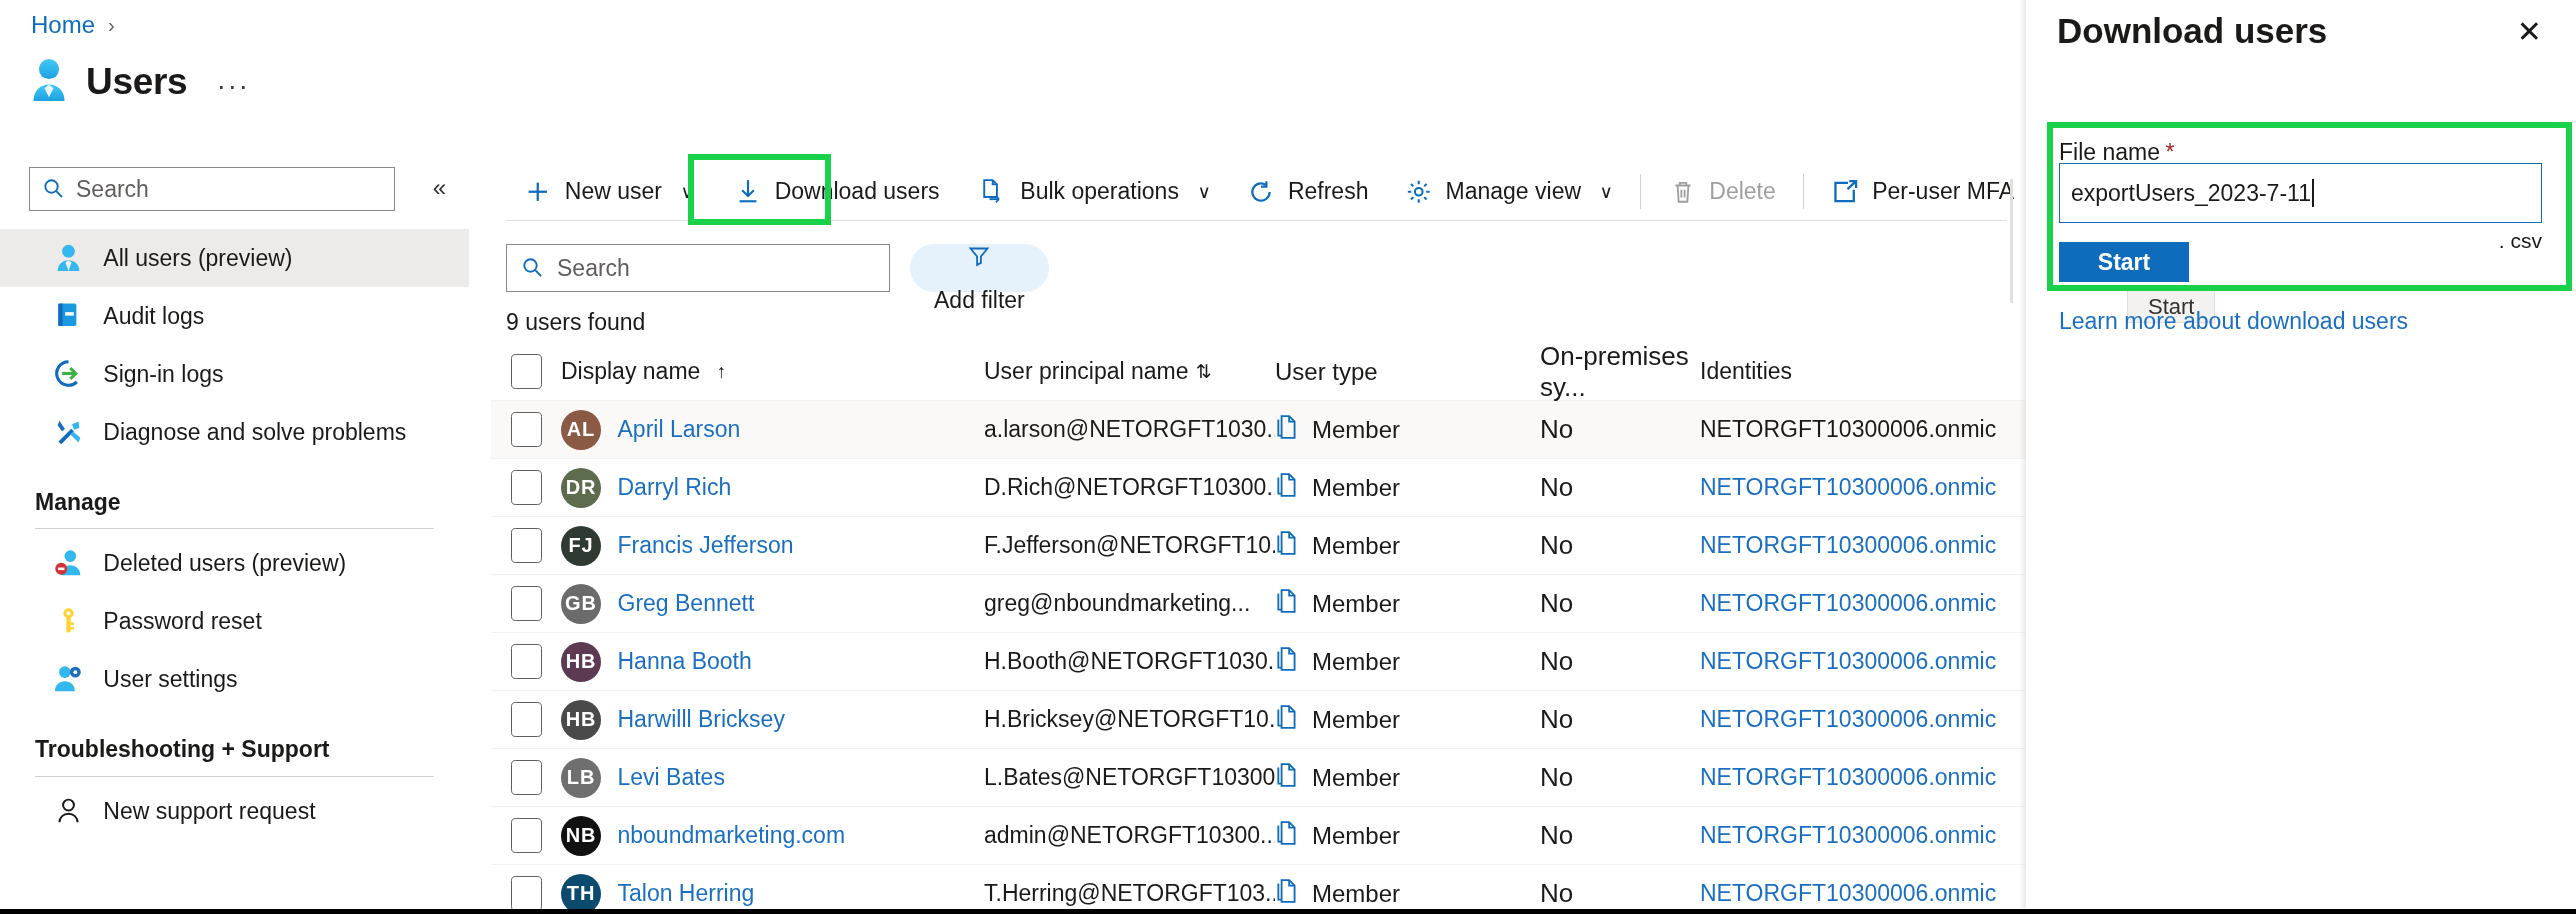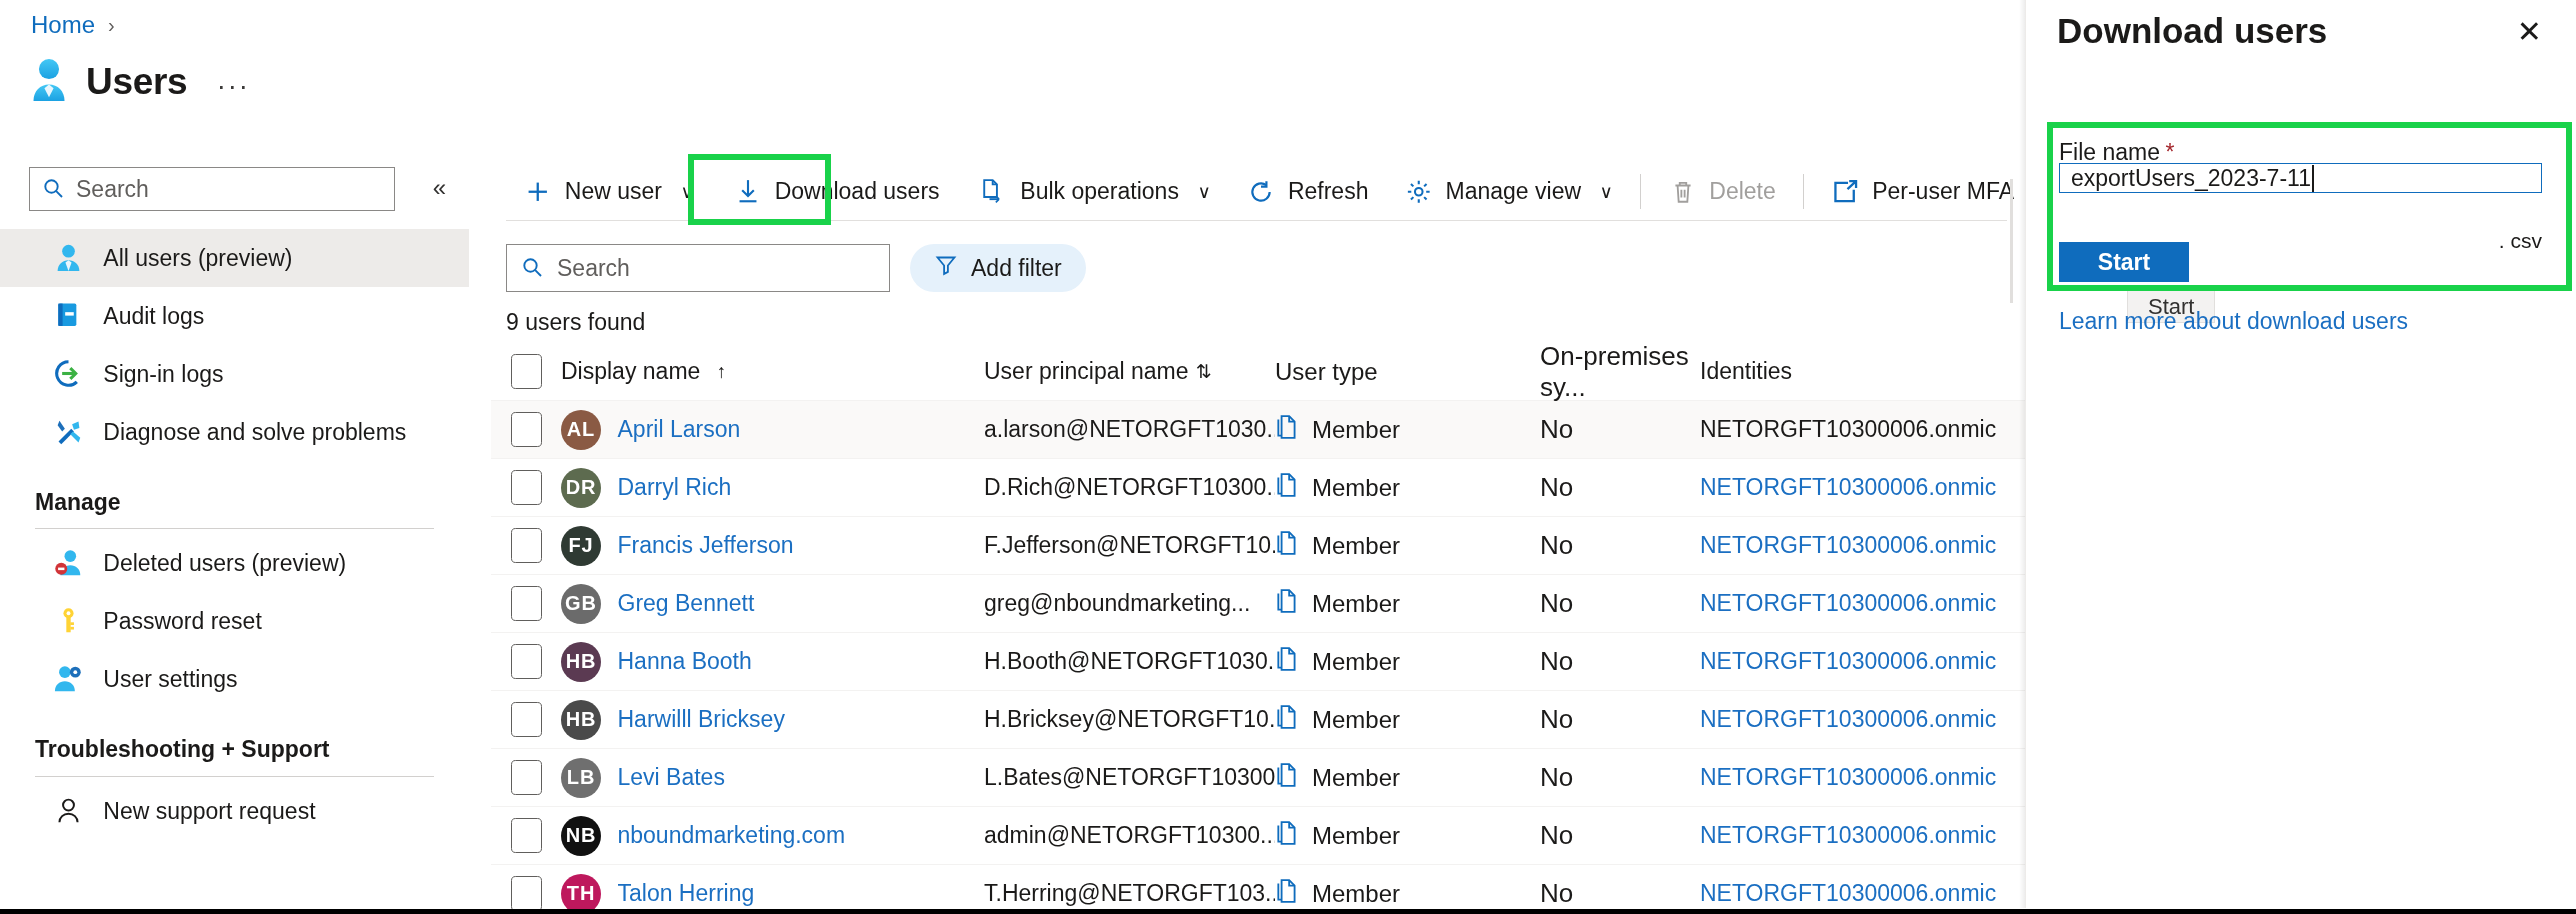--- a/index.html
+++ b/index.html
@@ -63,21 +63,21 @@
 
   
   .filter-row { position:absolute; left:37px; top:244px; display:flex; align-items:center; gap:20px; }
   .tbl-search {
     width:384px; height:48px; border:0.9px solid #8a8886; background:#fff;
     display:flex; align-items:center; gap:13px; padding:0 13px;
   }
   .tbl-search .ph { color:#605e5c; font-size:23px; }
   .addfilter {
     height:48px; border-radius:24px; background:#e5f1fb; display:flex; align-items:center;
-    gap:13px; padding:0 24px; font-size:23px; color:#1b1a19; cursor:pointer;
+    gap:13px; padding:0 24px; font-size:23px; color:#1b1a19; cursor:pointer;flex-direction:column;
   }
   .count { position:absolute; left:37px; top:309px; font-size:23px; color:#1b1a19; }
 
   
   .table { position:absolute; left:22px; top:343px; width:1538px; }
   .thead { display:flex; align-items:center; height:57px; padding-left:0; }
   .th { font-size:23px; color:#1b1a19; display:flex; align-items:center; gap:7.3px; }
   .sort { font-size:19px; color:#1b1a19; }
   .trow { display:flex; align-items:center; height:58px; border-top:0.9px solid #f3f2f1; }
   .trow.alt { background:#faf9f8; }
@@ -97,23 +97,23 @@
   .panel { position:absolute; left:2025px; top:0; width:551px; height:908px; background:#fff; border-left:0.9px solid #edebe9; }
   .panel-shadow { position:absolute; left:2019px; top:0; width:5.5px; height:908px;
                   background:linear-gradient(to right, rgba(0,0,0,0.00), rgba(0,0,0,0.07)); }
   .panel-head { position:absolute; left:31px; top:11px; width:494px; display:flex; align-items:flex-start; justify-content:space-between; }
   .panel-title { font-size:35px; font-weight:700; color:#1b1a19; }
   .panel-close { font-size:30px; color:#1b1a19; cursor:pointer; line-height:1; padding:5.5px 9.2px; }
 
   .field-label { position:absolute; left:33px; top:139px; font-size:23px; color:#1b1a19; }
   .req { color:#a4262c; margin-left:5.5px; }
   .fname-input {
-    position:absolute; left:33px; top:163px; width:483px; height:30px;
+    position:absolute; left:33px; top:163px; width:483px; height:60px;
     border:1.8px solid #0f6cbd; background:#fff; font-size:23px; color:#1b1a19;
-    display:flex; align-items:flex-end; padding:0 11px;
+    display:flex; align-items:center; padding:0 11px;
   }
   .caret { display:inline-block; width:1.8px; height:27.5px; background:#1b1a19; margin-left:0.9px; }
   .csv { position:absolute; left:33px; top:229px; width:483px; text-align:right; font-size:21px; color:#1b1a19; }
   .start-btn {
     position:absolute; left:33px; top:242px; width:130px; height:40px; background:#0f6cbd;
     color:#fff; font-size:23px; font-weight:700; display:flex; align-items:center; justify-content:center; cursor:pointer;
   }
   .tooltip {
     position:absolute; left:101px; top:290px; background:#f3f2f1; border:0.9px solid #e1dfdd;
     padding:2.7px 20px; font-size:22px; color:#323130;
@@ -576,21 +576,21 @@
               <span>Member</span>
             </div>
             <div class="c-onprem">No</div>
             <div class="c-ident">NETORGFT10300006.onmic</div>
           </div>
           <div class="trow">
             <div class="c-chk">
               <div class="chk"></div>
             </div>
             <div class="c-name">
-              <span class="avatar" style="background:#be185d">
+              <span class="avatar" style="background:#0c4a6e">
                 <span class="initials">TH</span>
               </span>
               <span class="uname">Talon Herring</span>
             </div>
             <div class="c-upn">T.Herring@NETORGFT103...</div>
             <div class="c-type">
               <span><svg width="24" height="26" viewBox="0 0 22 24" fill="none" stroke="#0f6cbd" stroke-width="1.7">
                   <path d="M6 2h7l5 5v15H6z"></path>
                   <path d="M13 2v5h5"></path>
                   <path d="M3 5v15h3"></path>

